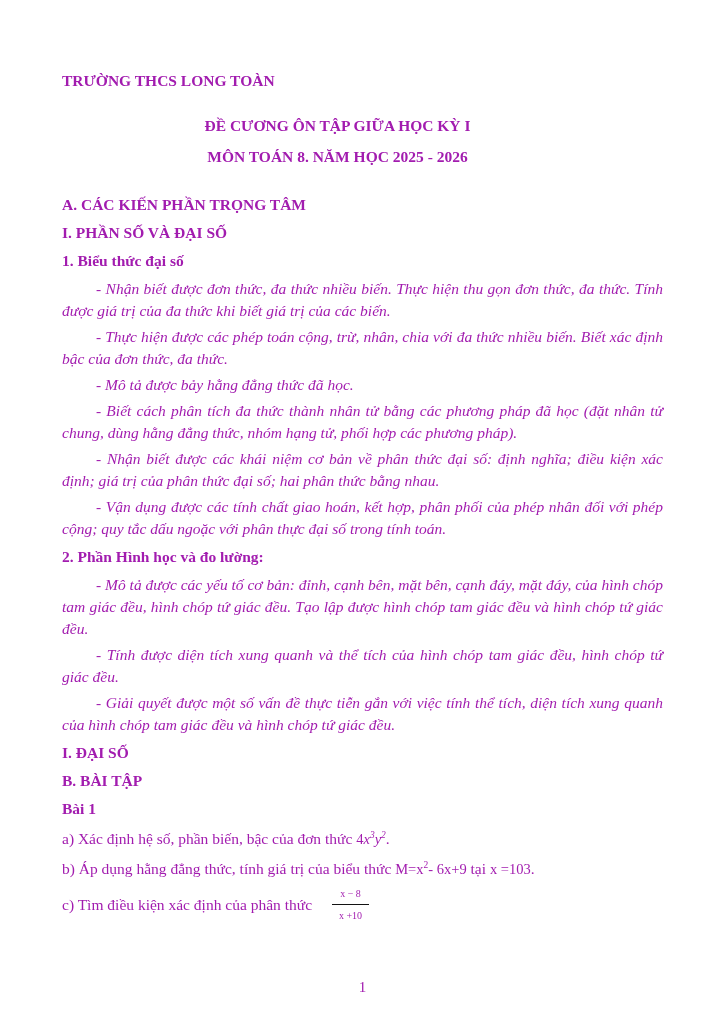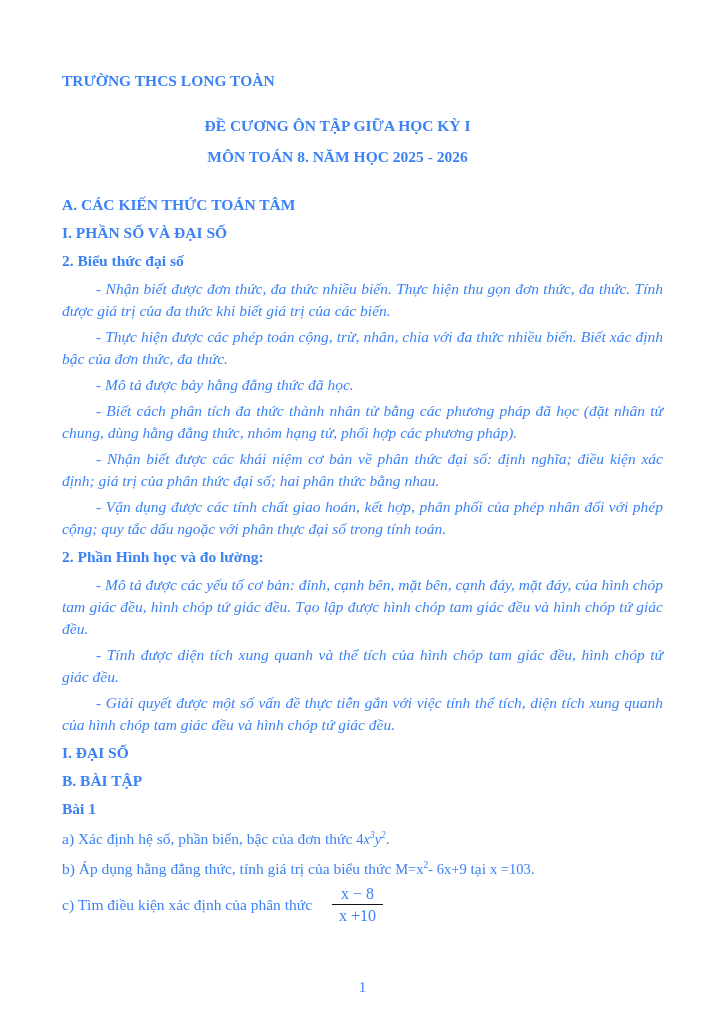--- a/index.html
+++ b/index.html
@@ -1,59 +1,59 @@
 <!DOCTYPE html>
 <html><head>
 <meta charset="utf-8">
 <style>
   * { box-sizing: border-box; }
   html, body { margin: 0; padding: 0; background: #ffffff; }
   .page {
-    width: 725px; height: 1024px; background: #ffffff; color: #3b82f6;
+    width: 725px; height: 1024px; background: #ffffff; color: #a21caf;
     font-family: "Liberation Serif", "DejaVu Serif", serif;
     font-size: 15.5px; line-height: 22px;
     padding: 70px 62px 0 62px;
     position: relative; overflow: hidden; margin: 0 auto;
   }
   .school { font-weight: bold; margin: 0; }
   .titles { text-align: center; margin: 23px 50px 26px 0; }
   .titles p { font-weight: bold; margin: 0 0 9px 0; }
   .hd { font-weight: bold; margin: 6px 0; }
   .pt { margin: 4px 0; text-align: justify; text-indent: 34px; font-style: italic; }
   .item { margin: 8px 0; }
   .item .math { font-size: 14.5px; white-space: nowrap; }
   .item .mvar { font-style: italic; }
   sup.mexp { font-size: 9.5px; line-height: 0; vertical-align: super; font-style: italic; }
   sup.mexp-roman { font-size: 9.5px; line-height: 0; vertical-align: super; }
   .fraction {
     display: inline-block; vertical-align: middle; text-align: center;
-    font-size: 16px; line-height: 19px; margin-left: 16px; margin-top: -4px;
+    font-size: 10px; line-height: 19px; margin-left: 16px; margin-top: -4px;
   }
   .fraction .num { display: block; border-bottom: 1.3px solid #131313; padding: 0 7px 1px 7px; }
   .fraction .den { display: block; padding: 1px 7px 0 7px; }
   .footer-page-number {
     position: absolute; left: 0; right: 0; bottom: 26px;
     text-align: center; font-size: 15px;
   }
 </style>
 </head>
 <body>
 
 <div class="page">
 
   <p class="school">TRƯỜNG THCS LONG TOÀN</p>
 
   <div class="titles">
     <p>ĐỀ CƯƠNG ÔN TẬP GIỮA HỌC KỲ I</p>
     <p>MÔN TOÁN 8. NĂM HỌC 2025 - 2026</p>
   </div>
 
-  <p class="hd">A. CÁC KIẾN THỨC TOÁN TÂM</p>
+  <p class="hd">A. CÁC KIẾN PHẦN TRỌNG TÂM</p>
   <p class="hd">I. PHẦN SỐ VÀ ĐẠI SỐ</p>
-  <p class="hd">2. Biểu thức đại số</p>
+  <p class="hd">1. Biểu thức đại số</p>
 
   <p class="pt">- Nhận biết được đơn thức, đa thức nhiều biến. Thực hiện thu gọn đơn thức, đa thức. Tính được giá trị của đa thức khi biết giá trị của các biến.</p>
   <p class="pt">- Thực hiện được các phép toán cộng, trừ, nhân, chia với đa thức nhiều biến. Biết xác định bậc của đơn thức, đa thức.</p>
   <p class="pt">- Mô tả được bảy hằng đẳng thức đã học.</p>
   <p class="pt">- Biết cách phân tích đa thức thành nhân tử bằng các phương pháp đã học (đặt nhân tử chung, dùng hằng đẳng thức, nhóm hạng tử, phối hợp các phương pháp).</p>
   <p class="pt">- Nhận biết được các khái niệm cơ bản về phân thức đại số: định nghĩa; điều kiện xác định; giá trị của phân thức đại số; hai phân thức bằng nhau.</p>
   <p class="pt">- Vận dụng được các tính chất giao hoán, kết hợp, phân phối của phép nhân đối với phép cộng; quy tắc dấu ngoặc với phân thực đại số trong tính toán.</p>
 
   <p class="hd">2. Phần Hình học và đo lường:</p>
 

